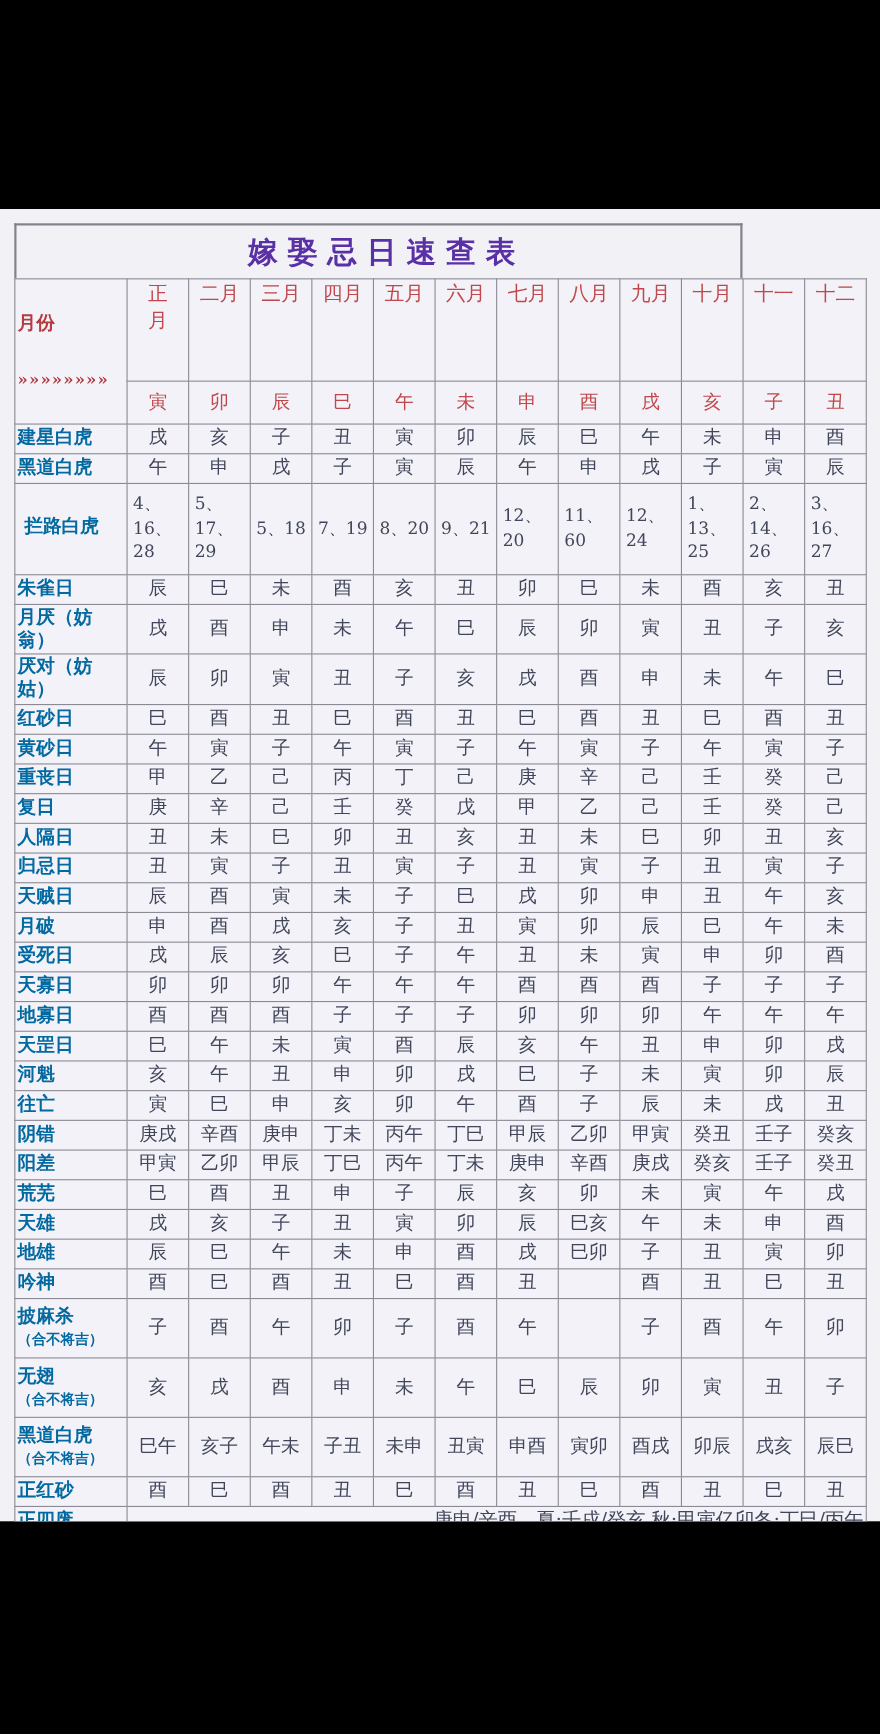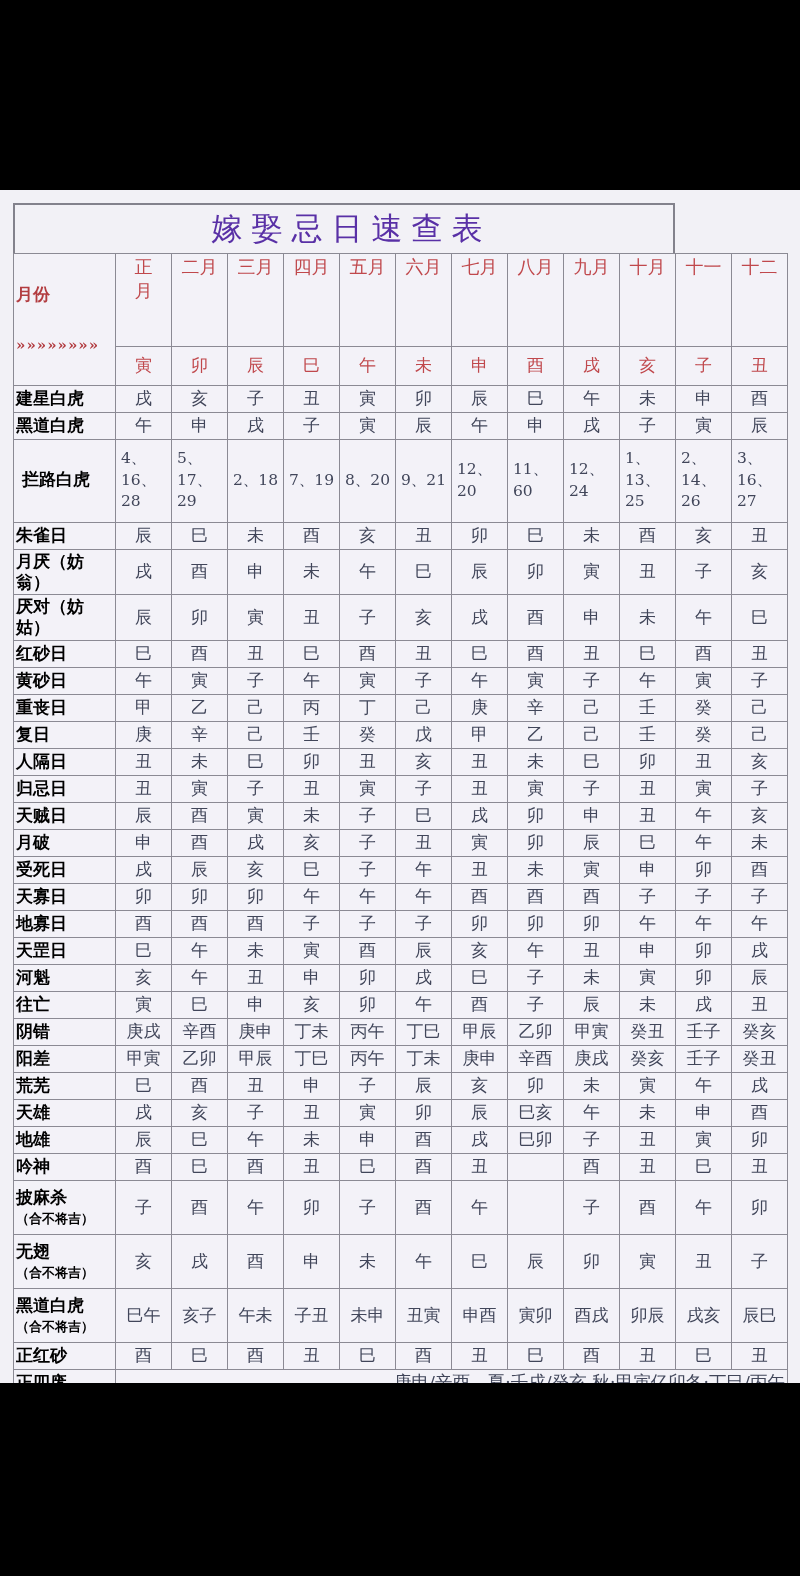--- a/index.html
+++ b/index.html
@@ -13,21 +13,21 @@
   .sheet{
     width:800px;height:1193px;background:#f2f1f6;position:relative;
     box-sizing:border-box;padding:13px 0 0 13px;overflow:hidden;
   }
   .title-box{
     width:662px;height:50px;box-sizing:border-box;
     border:2px solid #83828c;border-bottom:none;
     display:flex;align-items:center;justify-content:center;
   }
   .title-text{
-    font-size:31px;font-weight:normal;color:#5930a6;letter-spacing:9px;
+    font-size:27px;font-weight:bold;color:#5930a6;letter-spacing:9px;
     font-family:"DejaVu Serif","Liberation Serif",serif;
     margin-left:15px;
   }
   table.grid{
     border-collapse:collapse;table-layout:fixed;width:774px;
     background:#f3f2f8;
   }
   table.grid th, table.grid td{
     border:1.5px solid #8b8a94;
     white-space:pre-line;
@@ -49,21 +49,21 @@
   th.corner .arrows{font-size:15px;letter-spacing:1px;font-weight:bold;}
   
   tbody tr{height:27px;}
   tbody tr:nth-child(3){height:83px;}
   tbody tr:nth-child(27),tbody tr:nth-child(28),tbody tr:nth-child(29){height:54px;}
   tbody td{
     text-align:center;color:#41465a;font-size:17px;vertical-align:middle;
     line-height:1.25;
   }
   td.rowlabel{
-    text-align:left;padding-left:8px;color:#000000;font-weight:bold;
+    text-align:left;padding-left:8px;color:#0369a1;font-weight:bold;
     font-size:17px;vertical-align:middle;margin-left:48px;
   }
   td.rowlabel .note{font-size:13px;margin-top:3px;}
   tbody tr:nth-child(3) td{ text-align:left;padding-left:5px;font-size:15.5px;line-height:1.4;}
   tbody tr:nth-child(3) td.rowlabel{font-size:17px;padding-left:8px;font-family:Liberation Mono, monospace;}
   td.spantext{text-align:right;padding-left:12px;font-size:17.5px;}
 </style>
 </head>
 <body>
 
@@ -156,21 +156,21 @@
           <td>辰</td>
         </tr>
         <tr>
           <td class="rowlabel"><div>拦路白虎</div></td>
           <td>4、
 16、
 28</td>
           <td>5、
 17、
 29</td>
-          <td>2、18</td>
+          <td>5、18</td>
           <td>7、19</td>
           <td>8、20</td>
           <td>9、21</td>
           <td>12、
 20</td>
           <td>11、
 60</td>
           <td>12、
 24</td>
           <td>1、

